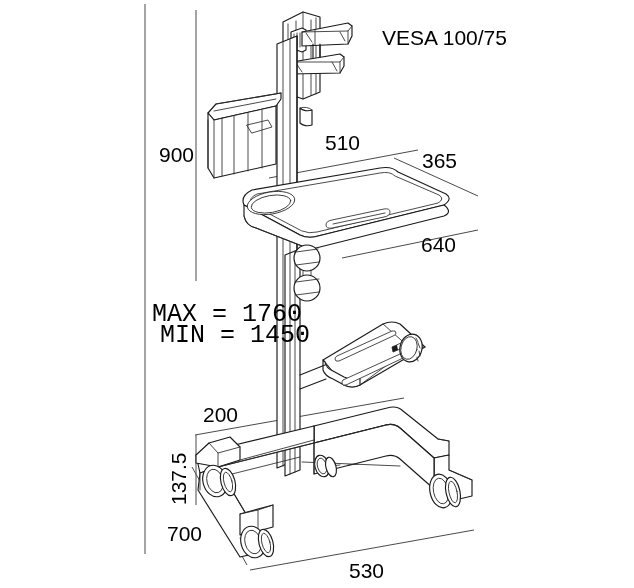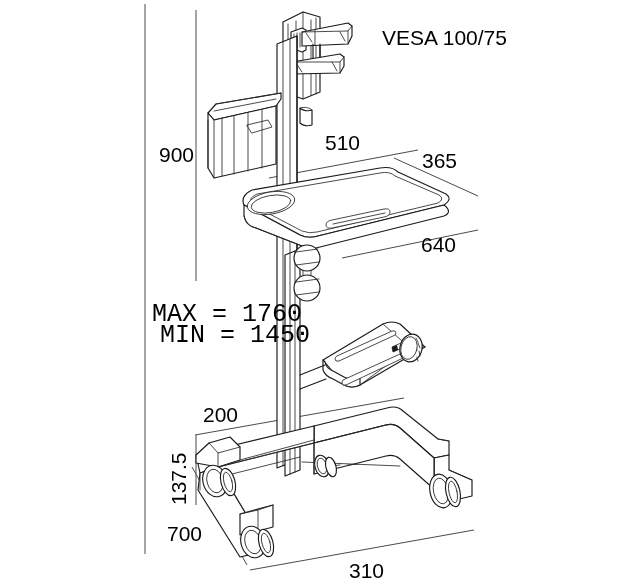--- a/index.html
+++ b/index.html
@@ -257,15 +257,15 @@
   <div class="maxmin" style="left:152px; top:303px;">MAX = 1760</div>
 
   <div class="maxmin" style="left:160px; top:324px;">MIN = 1450</div>
 
   <div class="dim-label" style="left:203px; top:404px;">200</div>
 
   <div class="dim-label rot90" style="left:168px; top:505px;">137.5</div>
 
   <div class="dim-label" style="left:167px; top:523px;">700</div>
 
-  <div class="dim-label" style="left:349px; top:560px;">310</div>
+  <div class="dim-label" style="left:349px; top:560px;">530</div>
 
 </div>
 
 </body></html>

